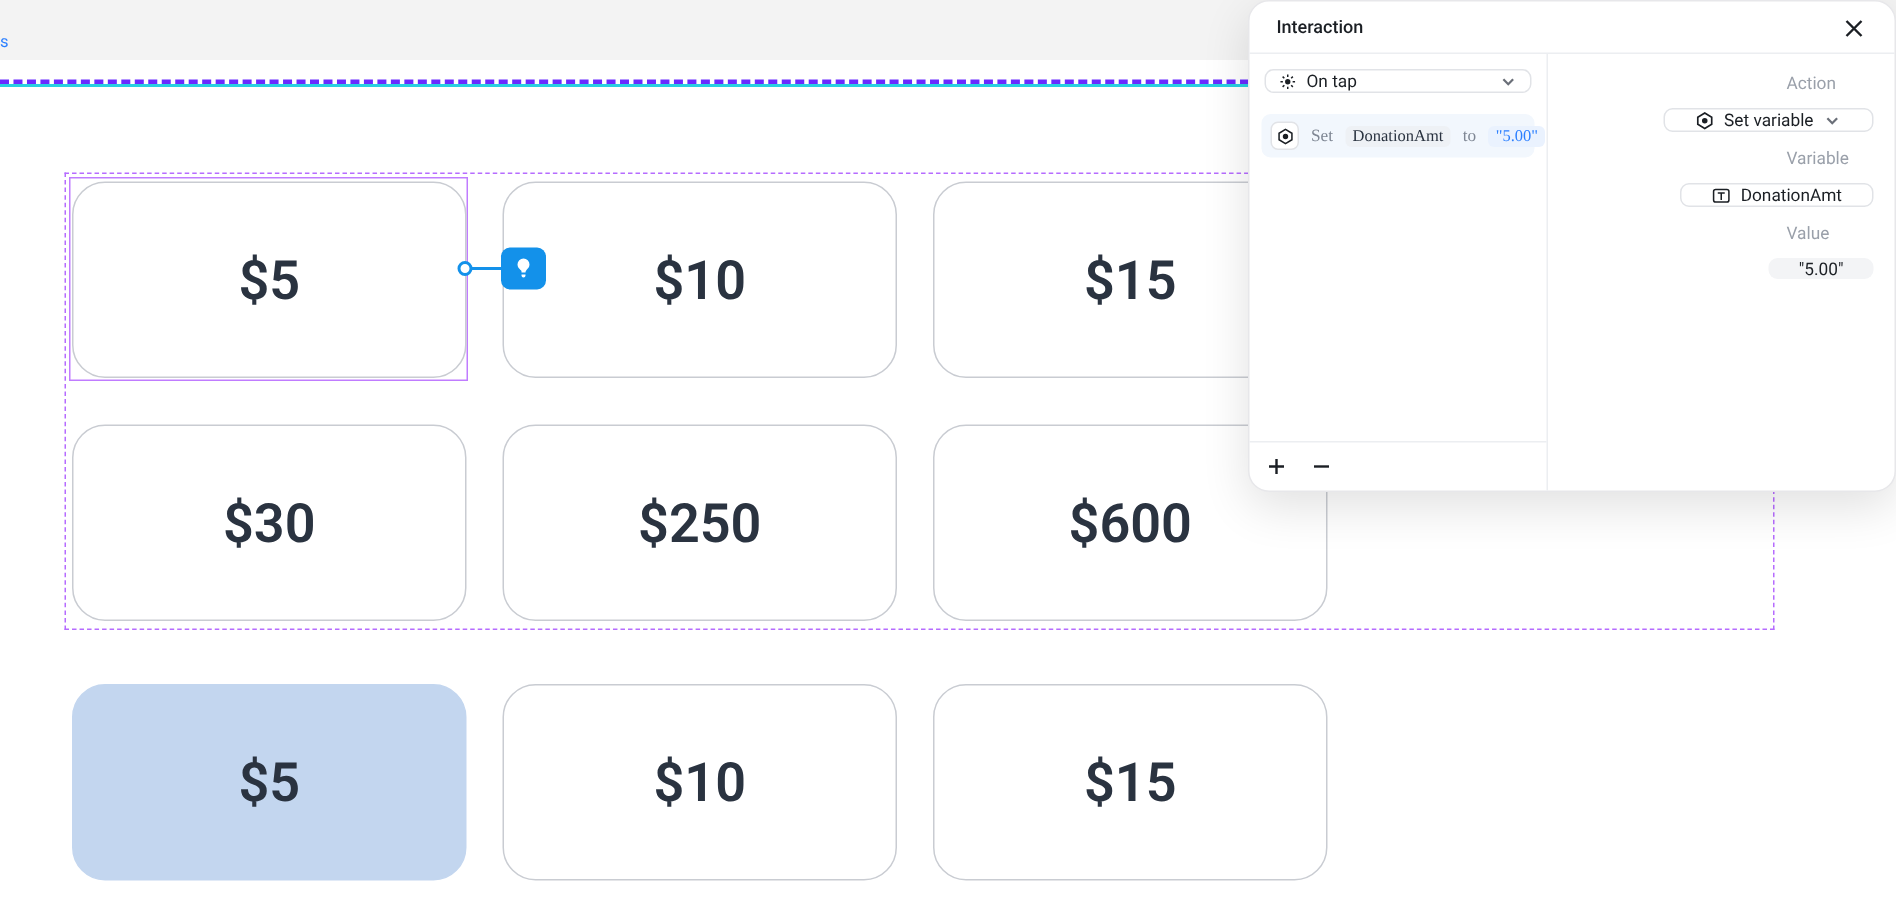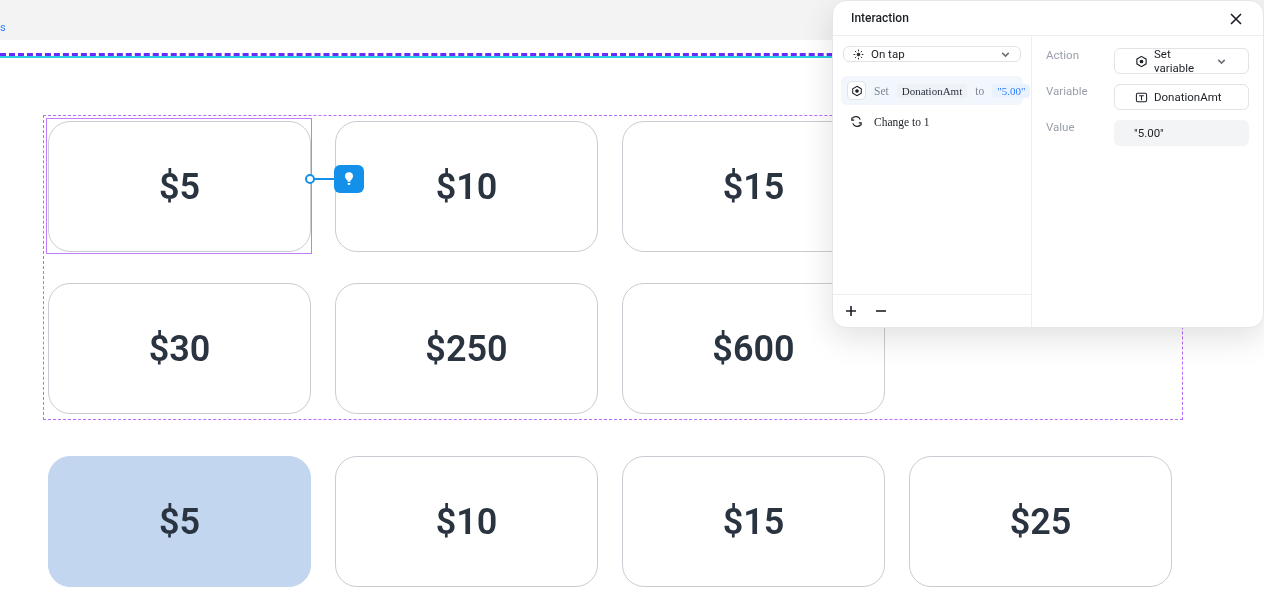--- a/index.html
+++ b/index.html
@@ -75,21 +75,21 @@
     background: #eef1f5; border-radius: 4px; padding: 1px 5px; font-size: 11px; color: #2a3340;
   }
   .chip.link { color: #2b7fff; background: #eaf2fe; }
   .muted-word { color: #7f8794; }
   .panel-left-footer {
     margin-top: auto; border-top: 1px solid #eceef1; padding: 8px 10px; display:flex; gap:14px;
   }
   .icon-btn { width:16px; height:16px; cursor:pointer; display:flex; align-items:center; justify-content:center; }
   .icon-btn svg { width:14px; height:14px; stroke:#1b1f24; stroke-width:1.6; }
   .panel-right { flex:1; padding: 12px 14px; display:flex; flex-direction:column; gap:10px; }
-  .prop-row { display:flex; align-items:flex-start; gap:10px; }
+  .prop-row { display:flex; align-items:flex-end; gap:10px;flex-direction:column; }
   .prop-label { width: 58px; font-size: 11.5px; color: #9aa0aa; }
   .prop-field {
     flex:1; height: 26px; border: 1px solid #e1e3e7; border-radius: 6px;
     display:flex; align-items:center; padding: 0 20px; gap:6px; font-size: 11.5px; color:#1b1f24; cursor:pointer;
   }
   .prop-field.flat { border: none; background: #f3f4f6; }
   .prop-field .chev { margin-left:auto; }
   .mini-icon { width:13px; height:13px; flex-shrink:0; }
   .mini-icon svg { width:13px; height:13px; }
 </style>
@@ -131,23 +131,20 @@
 
   <div class="grid3">
     <div class="amount-btn active">
         <span>$5</span>
       </div>
     <div class="amount-btn">
         <span>$10</span>
       </div>
     <div class="amount-btn">
         <span>$15</span>
-      </div>
-    <div class="amount-btn">
-        <span>$25</span>
       </div>
   </div>
 
   <div class="proto-line"></div>
   <div class="proto-dot"></div>
   <div class="proto-badge">
     <svg viewBox="0 0 24 24">
         <path d="M12 2a6 6 0 016 6c0 2.5-1.6 4-3 5.5-.7.8-1 1.5-1 2.5h-4c0-1 .3-1.7-1-2.5C7.6 12 6 10.5 6 8a6 6 0 016-6zm-2 16h4v1a2 2 0 01-4 0v-1z"></path>
       </svg>
   </div>
@@ -186,29 +183,20 @@
           <span class="icon-wrap">
             <svg viewBox="0 0 14 14" width="12" height="12" fill="none" stroke="#1b1f24" stroke-width="1.2">
                 <polygon points="7,1.5 12,4.5 12,9.5 7,12.5 2,9.5 2,4.5"></polygon>
                 <circle cx="7" cy="7" r="1.5" fill="#1b1f24"></circle>
               </svg>
           </span>
           <span class="muted-word">Set</span>
           <span class="chip">DonationAmt</span>
           <span class="muted-word">to</span>
           <span class="chip link">"5.00"</span>
-        </div>
-        <div class="action-row">
-          <span class="icon-wrap" style="border:none;">
-            <svg viewBox="0 0 14 14" width="13" height="13" fill="none" stroke="#1b1f24" stroke-width="1.3">
-                <path d="M11 5a5 5 0 00-8.5-1.5M3 9a5 5 0 008.5 1.5"></path>
-                <path d="M2 3v2.5h2.5M12 11V8.5H9.5"></path>
-              </svg>
-          </span>
-          <span>Change to 1</span>
         </div>
       </div>
       <div class="panel-left-footer">
         <span class="icon-btn">
           <svg viewBox="0 0 14 14">
               <path d="M7 2v10M2 7h10" fill="none"></path>
             </svg>
         </span>
         <span class="icon-btn">
           <svg viewBox="0 0 14 14">

